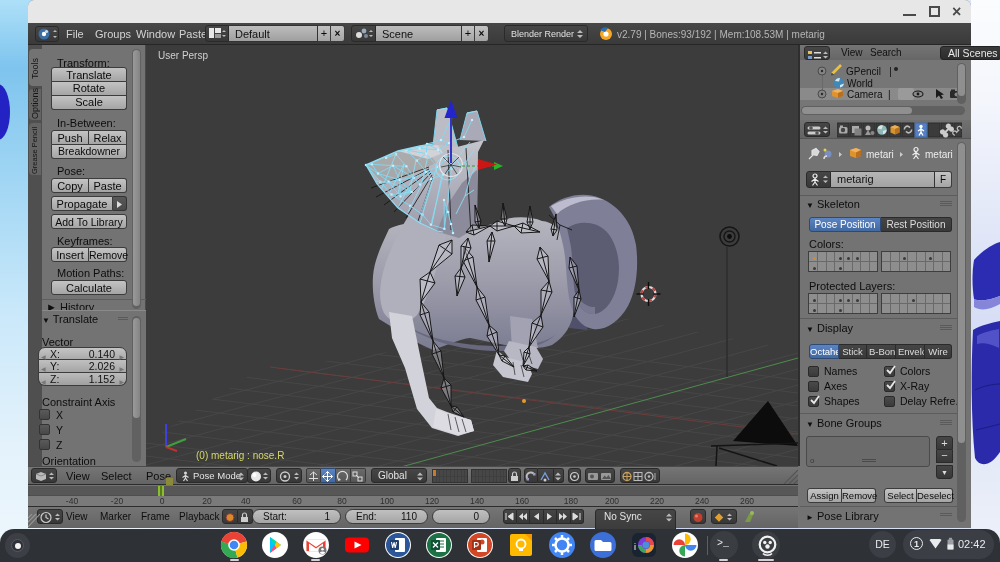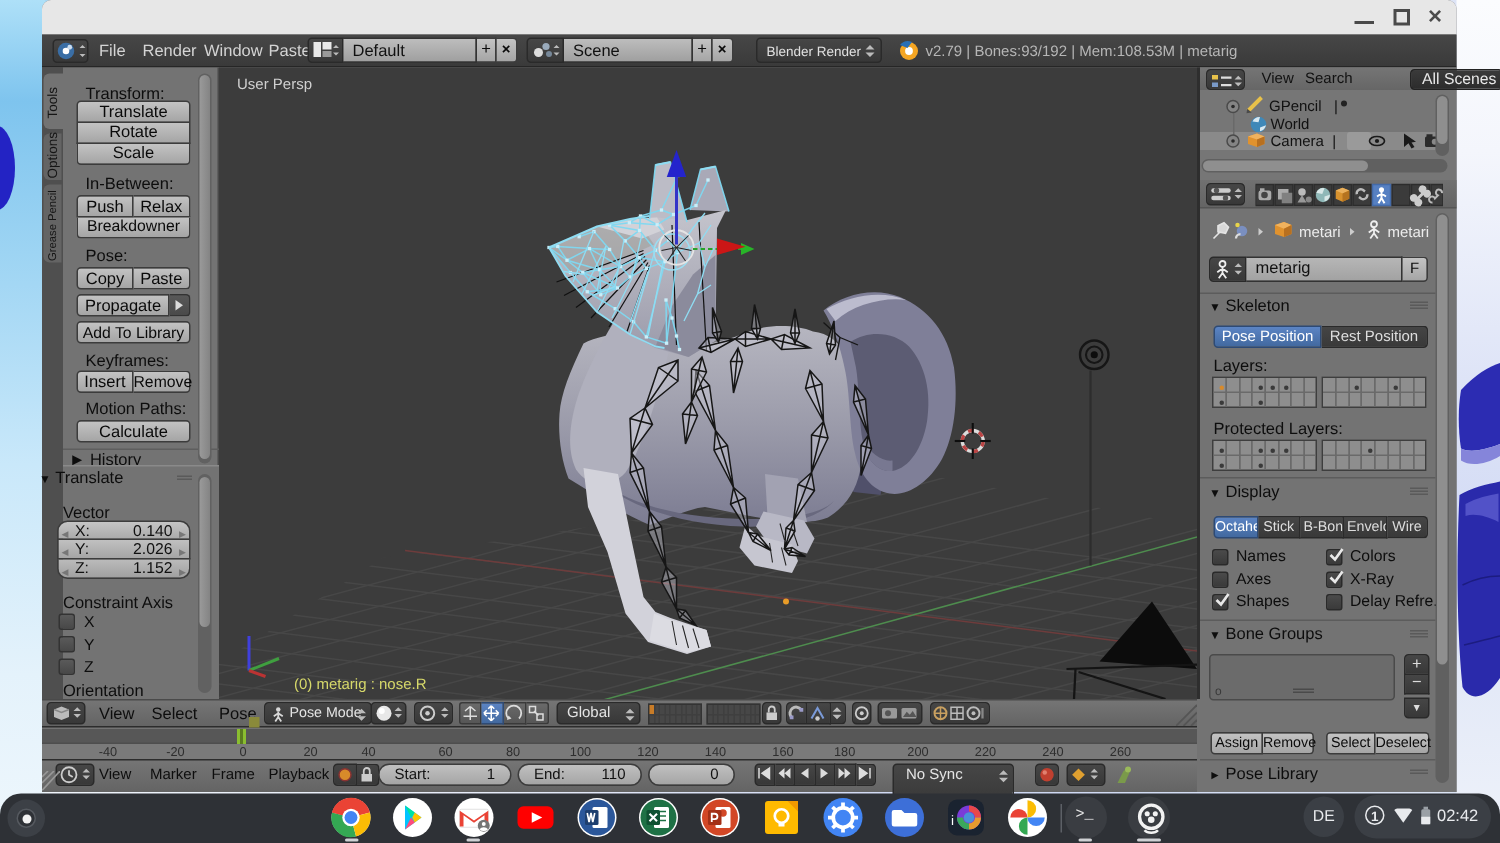--- a/index.html
+++ b/index.html
@@ -32,21 +32,21 @@
 
 <div class="a" style="left:28px;top:23px;width:943px;height:22px;background:linear-gradient(#474747,#3a3a3a);border-bottom:1px solid #262626"></div>
 <div class="a dbtn" style="left:35px;top:26px;width:24px;height:16px;border-radius:3px">
 <svg width="22" height="14" viewBox="0 0 22 14">
       <circle cx="8" cy="7" r="5.5" fill="#3a6ea5"></circle>
       <circle cx="8" cy="7" r="2.2" fill="#fff"></circle>
       <circle cx="10.5" cy="4.5" r="1.6" fill="#cde"></circle>
       <path d="M17,5 l2,-2 2,2 Z M17,9 l2,2 2,-2 Z" fill="#bbb"></path>
     </svg></div>
 <div class="a" style="left:66px;top:28px;color:#d4d4d4;font-size:11px">File</div>
-<div class="a" style="left:95px;top:28px;color:#d4d4d4;font-size:11px">Render</div>
+<div class="a" style="left:95px;top:28px;color:#d4d4d4;font-size:11px">Groups</div>
 <div class="a" style="left:136px;top:28px;color:#d4d4d4;font-size:11px">Window</div>
 <div class="a" style="left:179px;top:28px;color:#d4d4d4;font-size:11px">Paste</div>
 <div class="a dbtn" style="left:205px;top:25px;width:24px;height:17px;border-radius:3px 0 0 3px">
 <svg width="22" height="15" viewBox="0 0 22 15">
       <rect x="3" y="2" width="5" height="10" fill="#e8e8e8"></rect>
       <rect x="9" y="2" width="6" height="5" fill="#e8e8e8"></rect>
       <rect x="9" y="8" width="6" height="4" fill="#999"></rect>
       <path d="M16,6 l2,-2 2,2 Z M16,9 l2,2 2,-2 Z" fill="#bbb"></path>
     </svg></div>
 <div class="a" style="left:229px;top:25px;width:89px;height:17px;background:linear-gradient(#bdbdbd,#9f9f9f);border:1px solid #333;border-left:none;color:#111;font-size:11px;line-height:16px;padding-left:6px">Default</div>
@@ -103,21 +103,21 @@
 <div class="a btn" style="left:89px;top:247px;width:38px;height:15px;font-size:10.5px;line-height:14px;border-left:none;border-radius:0 3px 3px 0">Remove</div>
 <div class="a" style="left:57px;top:267px;color:#0d0d0d;font-size:11px">Motion Paths:</div>
 <div class="a btn" style="left:51px;top:280px;width:76px;height:15px;font-size:11px;line-height:14px;border-radius:3px">Calculate</div>
 <div class="a" style="left:42px;top:299px;width:104px;height:1px;background:#5e5e5e"></div>
 <div class="a" style="left:46px;top:301px;color:#0d0d0d;font-size:11px">► History</div>
 
 <div class="a" style="left:132px;top:49px;width:9px;height:260px;background:#616161;border-radius:5px"></div>
 <div class="a" style="left:133px;top:50px;width:7px;height:256px;background:linear-gradient(90deg,#9a9a9a,#848484);border-radius:4px"></div>
 
 <div class="a" style="left:42px;top:310px;width:104px;height:156px;background:#737373;border-top:1px solid #8a8a8a"></div>
-<div class="a" style="left:26px;top:313px;color:#0d0d0d;font-size:11px"><span style="font-size:8px">▼</span> Translate</div>
+<div class="a" style="left:42px;top:313px;color:#0d0d0d;font-size:11px"><span style="font-size:8px">▼</span> Translate</div>
 <div class="a" style="left:118px;top:317px;width:10px;height:1px;background:#5a5a5a"></div>
 <div class="a" style="left:118px;top:319px;width:10px;height:1px;background:#5a5a5a"></div>
 <div class="a" style="left:42px;top:336px;color:#0d0d0d;font-size:11px">Vector</div>
 <div class="a" style="left:38px;top:347px;width:89px;height:13px;background:linear-gradient(#c5c5c5,#aaa);border:1px solid #3c3c3c;border-radius:7px 7px 0 0;color:#111;font-size:10.5px;line-height:12px"><span style="position:absolute;left:2px;color:#777;font-size:6px;top:3px">◀</span><span style="margin-left:11px">X:</span><span style="position:absolute;right:2px;color:#777;font-size:6px;top:3px">▶</span><span style="float:right;margin-right:11px">0.140</span></div>
 <div class="a" style="left:38px;top:360px;width:89px;height:13px;background:linear-gradient(#c0c0c0,#a5a5a5);border:1px solid #3c3c3c;border-top:none;color:#111;font-size:10.5px;line-height:12px"><span style="position:absolute;left:2px;color:#777;font-size:6px;top:3px">◀</span><span style="margin-left:11px">Y:</span><span style="position:absolute;right:2px;color:#777;font-size:6px;top:3px">▶</span><span style="float:right;margin-right:11px">2.026</span></div>
 <div class="a" style="left:38px;top:373px;width:89px;height:13px;background:linear-gradient(#bbb,#a0a0a0);border:1px solid #3c3c3c;border-top:none;border-radius:0 0 7px 7px;color:#111;font-size:10.5px;line-height:12px"><span style="position:absolute;left:2px;color:#777;font-size:6px;top:3px">◀</span><span style="margin-left:11px">Z:</span><span style="position:absolute;right:2px;color:#777;font-size:6px;top:3px">▶</span><span style="float:right;margin-right:11px">1.152</span></div>
 <div class="a" style="left:42px;top:396px;color:#0d0d0d;font-size:11px">Constraint Axis</div>
 <div class="a" style="left:39px;top:409px;width:11px;height:11px;background:linear-gradient(#5a5a5a,#484848);border:1px solid #333;border-radius:2px"></div>
 <div class="a" style="left:56px;top:409px;color:#0d0d0d;font-size:10.5px">X</div>
 <div class="a" style="left:39px;top:424px;width:11px;height:11px;background:linear-gradient(#5a5a5a,#484848);border:1px solid #333;border-radius:2px"></div>
@@ -553,21 +553,21 @@
 <div class="a" style="left:831px;top:171px;width:104px;height:17px;background:linear-gradient(#b6b6b6,#a2a2a2);border:1px solid #333;border-left:none;color:#111;font-size:11px;line-height:15px;padding-left:6px">metarig</div>
 <div class="a btn" style="left:935px;top:171px;width:17px;height:17px;font-size:10px;line-height:15px;border-left:none;border-radius:0 3px 3px 0">F</div>
 <div class="a" style="left:800px;top:195px;width:157px;height:1px;background:#5c5c5c"></div>
 
 <div class="a" style="left:806px;top:198px;color:#0d0d0d;font-size:11px"><span style="font-size:8px">▼</span> Skeleton</div>
 <div class="a" style="left:940px;top:201px;width:12px;height:1px;background:#5a5a5a"></div>
 <div class="a" style="left:940px;top:203px;width:12px;height:1px;background:#5a5a5a"></div>
 <div class="a" style="left:940px;top:205px;width:12px;height:1px;background:#5a5a5a"></div>
 <div class="a" style="left:809px;top:217px;width:72px;height:15px;background:linear-gradient(#5b84c4,#42699f);border:1px solid #2e4a74;border-radius:3px 0 0 3px;color:#fff;font-size:10px;line-height:14px;text-align:center">Pose Position</div>
 <div class="a" style="left:881px;top:217px;width:71px;height:15px;background:linear-gradient(#454545,#393939);border:1px solid #2a2a2a;border-left:none;border-radius:0 3px 3px 0;color:#ddd;font-size:10px;line-height:14px;text-align:center">Rest Position</div>
-<div class="a" style="left:809px;top:238px;color:#0d0d0d;font-size:11px">Layers:</div>
+<div class="a" style="left:809px;top:238px;color:#0d0d0d;font-size:11px">Colors:</div>
 <div class="a" style="left:808px;top:251px;width:70px;height:21px;background:#8e8e8e;border:1px solid #3e3e3e"></div>
 <div class="a" style="left:817.2px;top:252px;width:1px;height:19px;background:#6a6a6a"></div>
 <div class="a" style="left:825.8px;top:252px;width:1px;height:19px;background:#6a6a6a"></div>
 <div class="a" style="left:834.4px;top:252px;width:1px;height:19px;background:#6a6a6a"></div>
 <div class="a" style="left:843.0px;top:252px;width:1px;height:19px;background:#6a6a6a"></div>
 <div class="a" style="left:851.6px;top:252px;width:1px;height:19px;background:#6a6a6a"></div>
 <div class="a" style="left:860.2px;top:252px;width:1px;height:19px;background:#6a6a6a"></div>
 <div class="a" style="left:868.8px;top:252px;width:1px;height:19px;background:#6a6a6a"></div>
 <div class="a" style="left:817.2px;top:252px;width:1px;height:19px;background:#6a6a6a"></div>
 <div class="a" style="left:825.8px;top:252px;width:1px;height:19px;background:#6a6a6a"></div>
@@ -813,21 +813,21 @@
 <div class="a" style="left:106px;top:496px;width:22px;height:10px;color:#2e2e2e;font-size:8.5px;text-align:center;line-height:11px">-20</div>
 <div class="a" style="left:151px;top:496px;width:22px;height:10px;color:#2e2e2e;font-size:8.5px;text-align:center;line-height:11px">0</div>
 <div class="a" style="left:196px;top:496px;width:22px;height:10px;color:#2e2e2e;font-size:8.5px;text-align:center;line-height:11px">20</div>
 <div class="a" style="left:241px;top:496px;width:22px;height:10px;color:#2e2e2e;font-size:8.5px;line-height:11px">40</div>
 <div class="a" style="left:286px;top:496px;width:22px;height:10px;color:#2e2e2e;font-size:8.5px;text-align:center;line-height:11px">60</div>
 <div class="a" style="left:331px;top:496px;width:22px;height:10px;color:#2e2e2e;font-size:8.5px;text-align:center;line-height:11px">80</div>
 <div class="a" style="left:376px;top:496px;width:22px;height:10px;color:#2e2e2e;font-size:8.5px;text-align:center;line-height:11px">100</div>
 <div class="a" style="left:421px;top:496px;width:22px;height:10px;color:#2e2e2e;font-size:8.5px;text-align:center;line-height:11px">120</div>
 <div class="a" style="left:466px;top:496px;width:22px;height:10px;color:#2e2e2e;font-size:8.5px;text-align:center;line-height:11px">140</div>
 <div class="a" style="left:511px;top:496px;width:22px;height:10px;color:#2e2e2e;font-size:8.5px;text-align:center;line-height:11px">160</div>
-<div class="a" style="left:556px;top:496px;width:22px;height:10px;color:#2e2e2e;font-size:8.5px;text-align:left;line-height:11px">180</div>
+<div class="a" style="left:556px;top:496px;width:22px;height:10px;color:#2e2e2e;font-size:8.5px;text-align:right;line-height:11px">180</div>
 <div class="a" style="left:601px;top:496px;width:22px;height:10px;color:#2e2e2e;font-size:8.5px;text-align:center;line-height:11px">200</div>
 <div class="a" style="left:646px;top:496px;width:22px;height:10px;color:#2e2e2e;font-size:8.5px;text-align:center;line-height:11px">220</div>
 <div class="a" style="left:691px;top:496px;width:22px;height:10px;color:#2e2e2e;font-size:8.5px;text-align:center;line-height:11px">240</div>
 <div class="a" style="left:736px;top:496px;width:22px;height:10px;color:#2e2e2e;font-size:8.5px;text-align:center;line-height:11px">260</div>
 <div class="a" style="left:158px;top:486px;width:6px;height:10px;background:#8abe30"></div>
 <div class="a" style="left:160px;top:486px;width:2px;height:10px;background:#5a7a20"></div>
 <div class="a" style="left:166px;top:478px;width:7px;height:7px;background:#8a8a3a"></div>
 <div class="a" style="left:28px;top:506px;width:770px;height:22px;background:linear-gradient(#757575,#646464);border-top:1px solid #2c2c2c"></div>
 <div class="a dbtn" style="left:37px;top:509px;width:26px;height:15px;border-radius:3px"><svg width="24" height="13" viewBox="0 0 24 13">
       <circle cx="8" cy="6.5" r="5" fill="none" stroke="#ccc" stroke-width="1.2"></circle>

